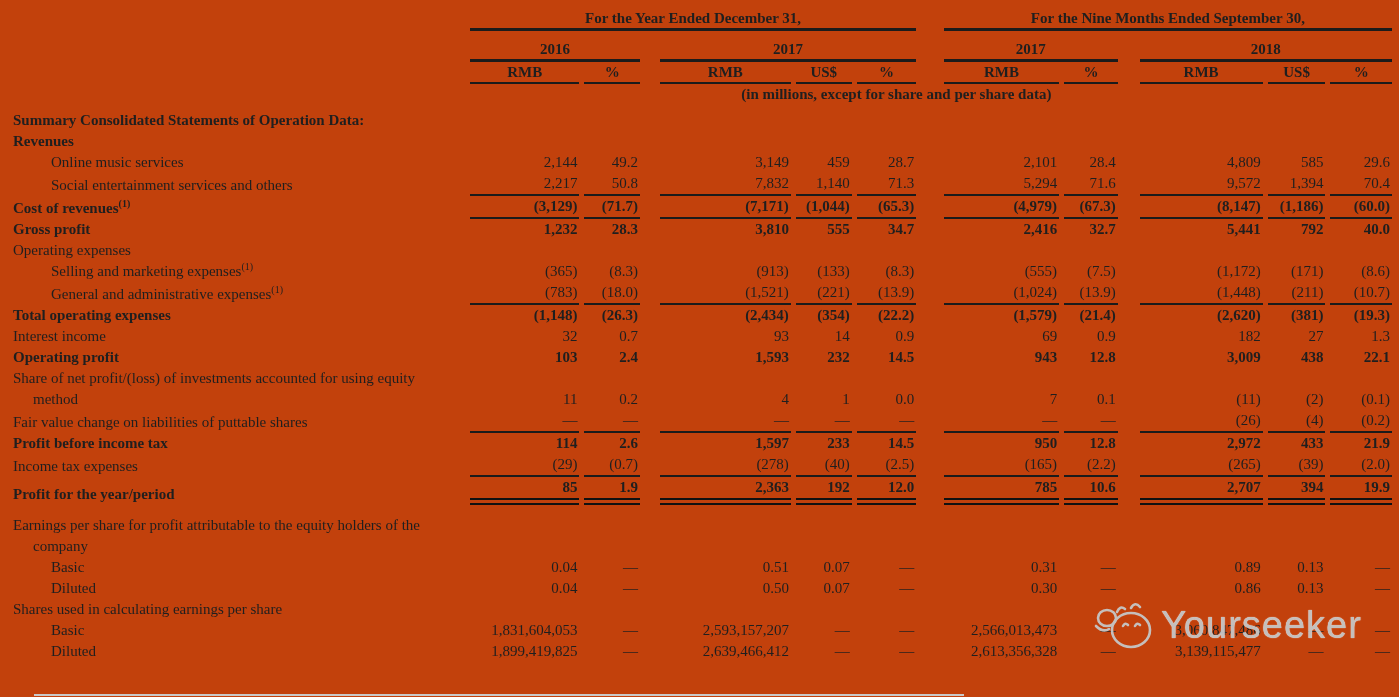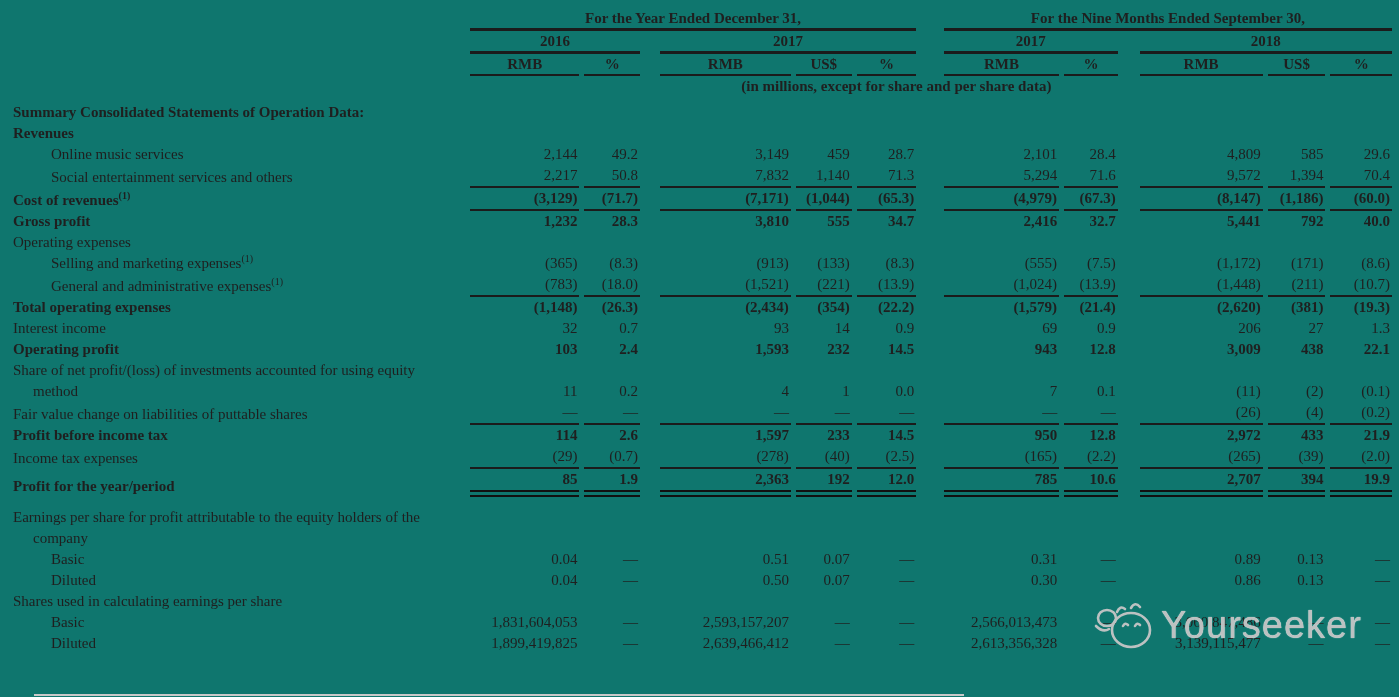--- a/index.html
+++ b/index.html
@@ -1,40 +1,40 @@
 <!DOCTYPE html>
 <html><head>
 <meta charset="utf-8">
 <style>
   * { margin:0; padding:0; box-sizing:border-box; }
   html,body { background:#ffffff; }
   .page {
     position:relative;
     width:1399px; height:697px;
-    background:#0f766e;
+    background:#c2410c;
     overflow:hidden;
     font-family:"Liberation Serif","DejaVu Serif",serif;
     color:#1f1f1f;
     padding:10px 2px 0 6px;
   }
   table.fin {
     border-collapse:separate;
     border-spacing:5px 0;
     table-layout:fixed;
     font-size:15px;
   }
   td { vertical-align:bottom; }
   
   thead td { line-height:17px; }
   td.grp, td.yr, td.un {
     text-align:center; font-weight:bold;
     border-bottom:3px solid #1b1b1b;
     padding-bottom:1px;
   }
-  tr.h2 td.yr { padding-top:2px; }
+  tr.h2 td.yr { padding-top:10px; }
   tr.h3 td.un { border-bottom-width:2.5px; padding-top:2px;text-align:center; }
   td.note { text-align:center; font-weight:bold; padding:2px 0 7px 60px; white-space:nowrap; }
   
   tbody td { padding:2px 0 3px 0; line-height:16px; }
   td.lbl { text-align:left; white-space:nowrap; overflow:hidden; }
   td.v { text-align:right; padding-right:2px; white-space:nowrap; }
   tr.b td { font-weight:bold; }
   tr.u1 td.v { border-bottom:2px solid #1b1b1b; }
   tr.u2 td.v { border-bottom:7px double #111111; }
   tr.gap td { padding-top:12px; }
@@ -286,21 +286,21 @@
           <td class="v">32</td>
           <td class="v">0.7</td>
           <td></td>
           <td class="v">93</td>
           <td class="v">14</td>
           <td class="v">0.9</td>
           <td></td>
           <td class="v">69</td>
           <td class="v">0.9</td>
           <td></td>
-          <td class="v">206</td>
+          <td class="v">182</td>
           <td class="v">27</td>
           <td class="v">1.3</td>
         </tr>
         <tr class="b">
           <td class="lbl ind0">Operating profit</td>
           <td class="v">103</td>
           <td class="v">2.4</td>
           <td></td>
           <td class="v">1,593</td>
           <td class="v">232</td>

